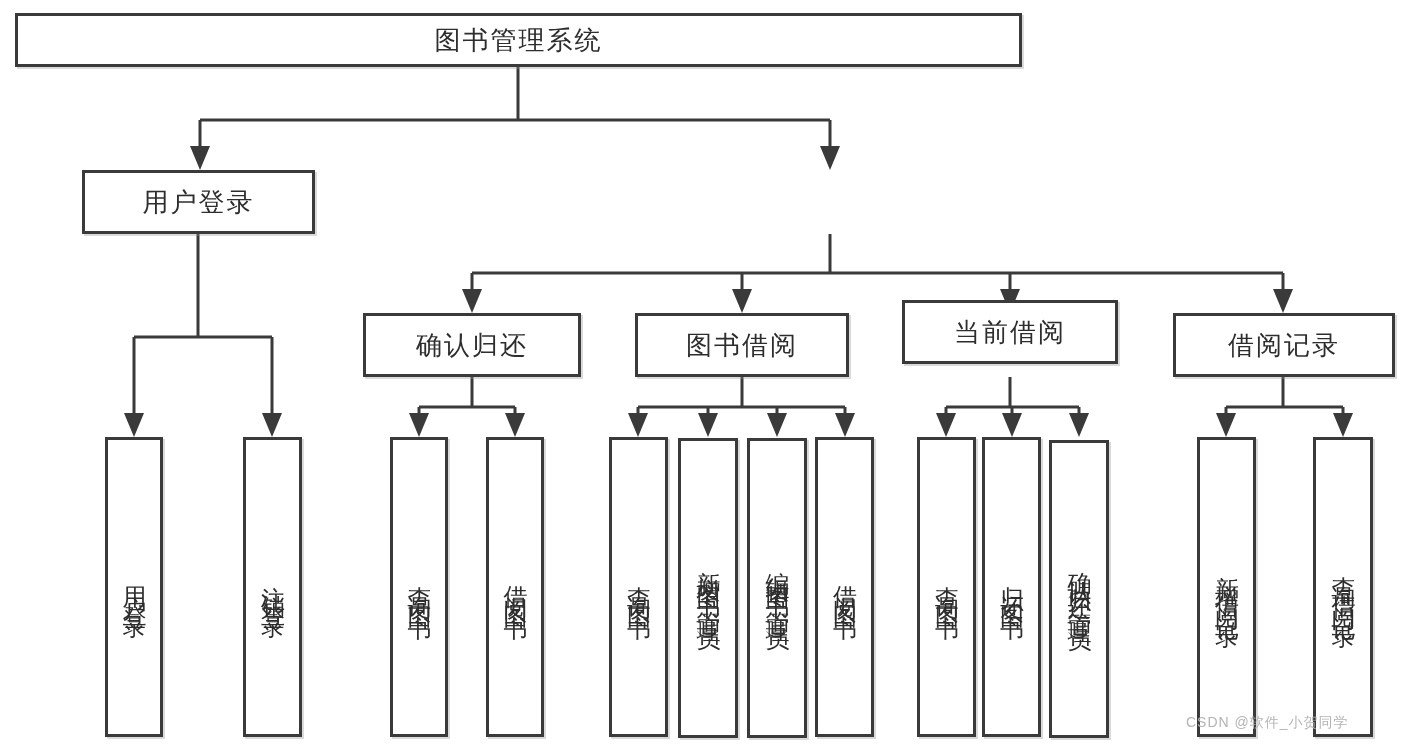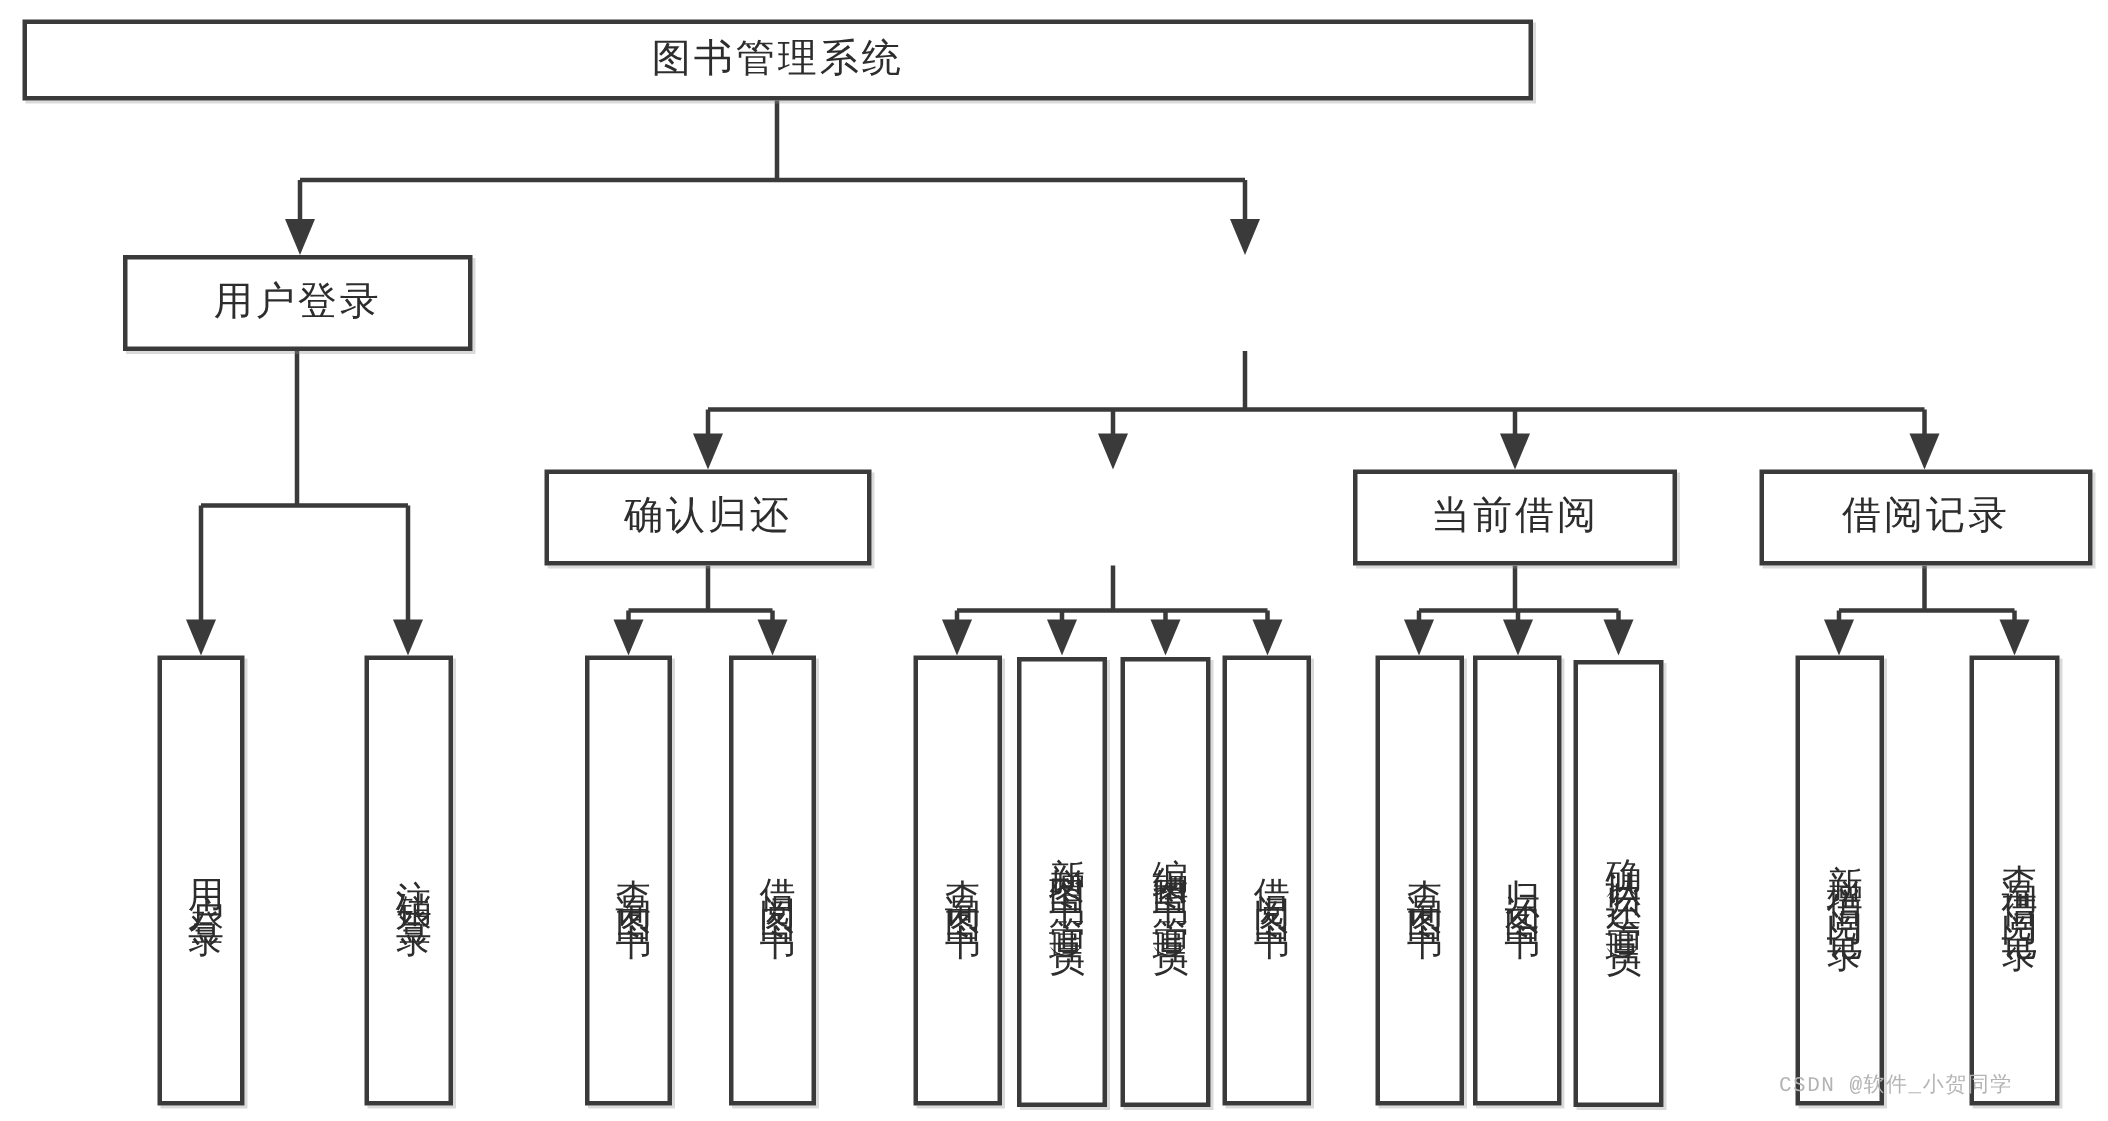--- a/index.html
+++ b/index.html
@@ -6,21 +6,21 @@
     margin: 0;
     padding: 0;
     background: #ffffff;
   }
   .canvas {
     position: relative;
     width: 1405px;
     height: 747px;
     background: #ffffff;
     overflow: hidden;
-    font-family: Liberation Mono, monospace;
+    font-family: Liberation Sans, sans-serif;
   }
   .wires {
     position: absolute;
     left: 0;
     top: 0;
     z-index: 1;
   }
   .box {
     position: absolute;
     box-sizing: border-box;
@@ -111,21 +111,24 @@
     <span class="hlbl">图书管理系统</span>
   </div>
 
   <div class="box" style="left:82px;top:170px;width:233px;height:64px">
     <span class="hlbl">用户登录</span>
   </div>
 
   <div class="box" style="left:363px;top:313px;width:218px;height:64px">
     <span class="hlbl">确认归还</span>
   </div>
-  <div class="box" style="left:902px;top:313px;width:216px;height:64px">
+  <div class="box" style="left:635px;top:313px;width:214px;height:64px">
+    <span class="hlbl">图书借阅</span>
+  </div>
+  <div class="box" style="left:902px;top:300px;width:216px;height:64px">
     <span class="hlbl">当前借阅</span>
   </div>
   <div class="box" style="left:1173px;top:313px;width:222px;height:64px">
     <span class="hlbl">借阅记录</span>
   </div>
 
   <div class="box" style="left:105px;top:437px;width:58px;height:300px">
     <span class="vlbl">用户登录</span>
   </div>
   <div class="box" style="left:243px;top:437px;width:59px;height:300px">

